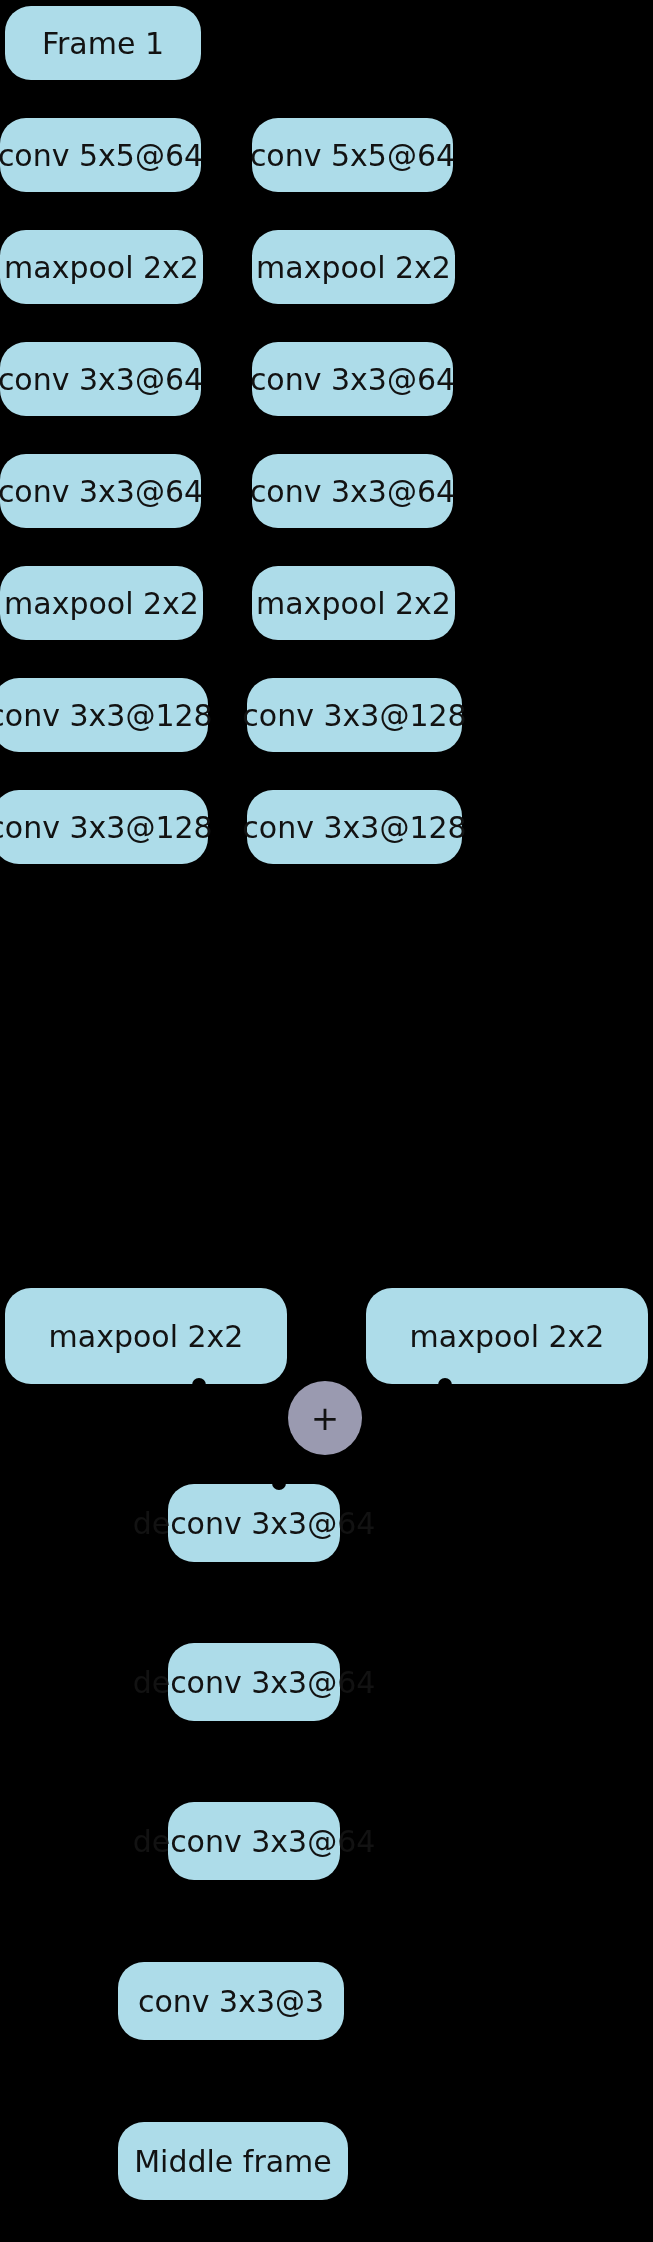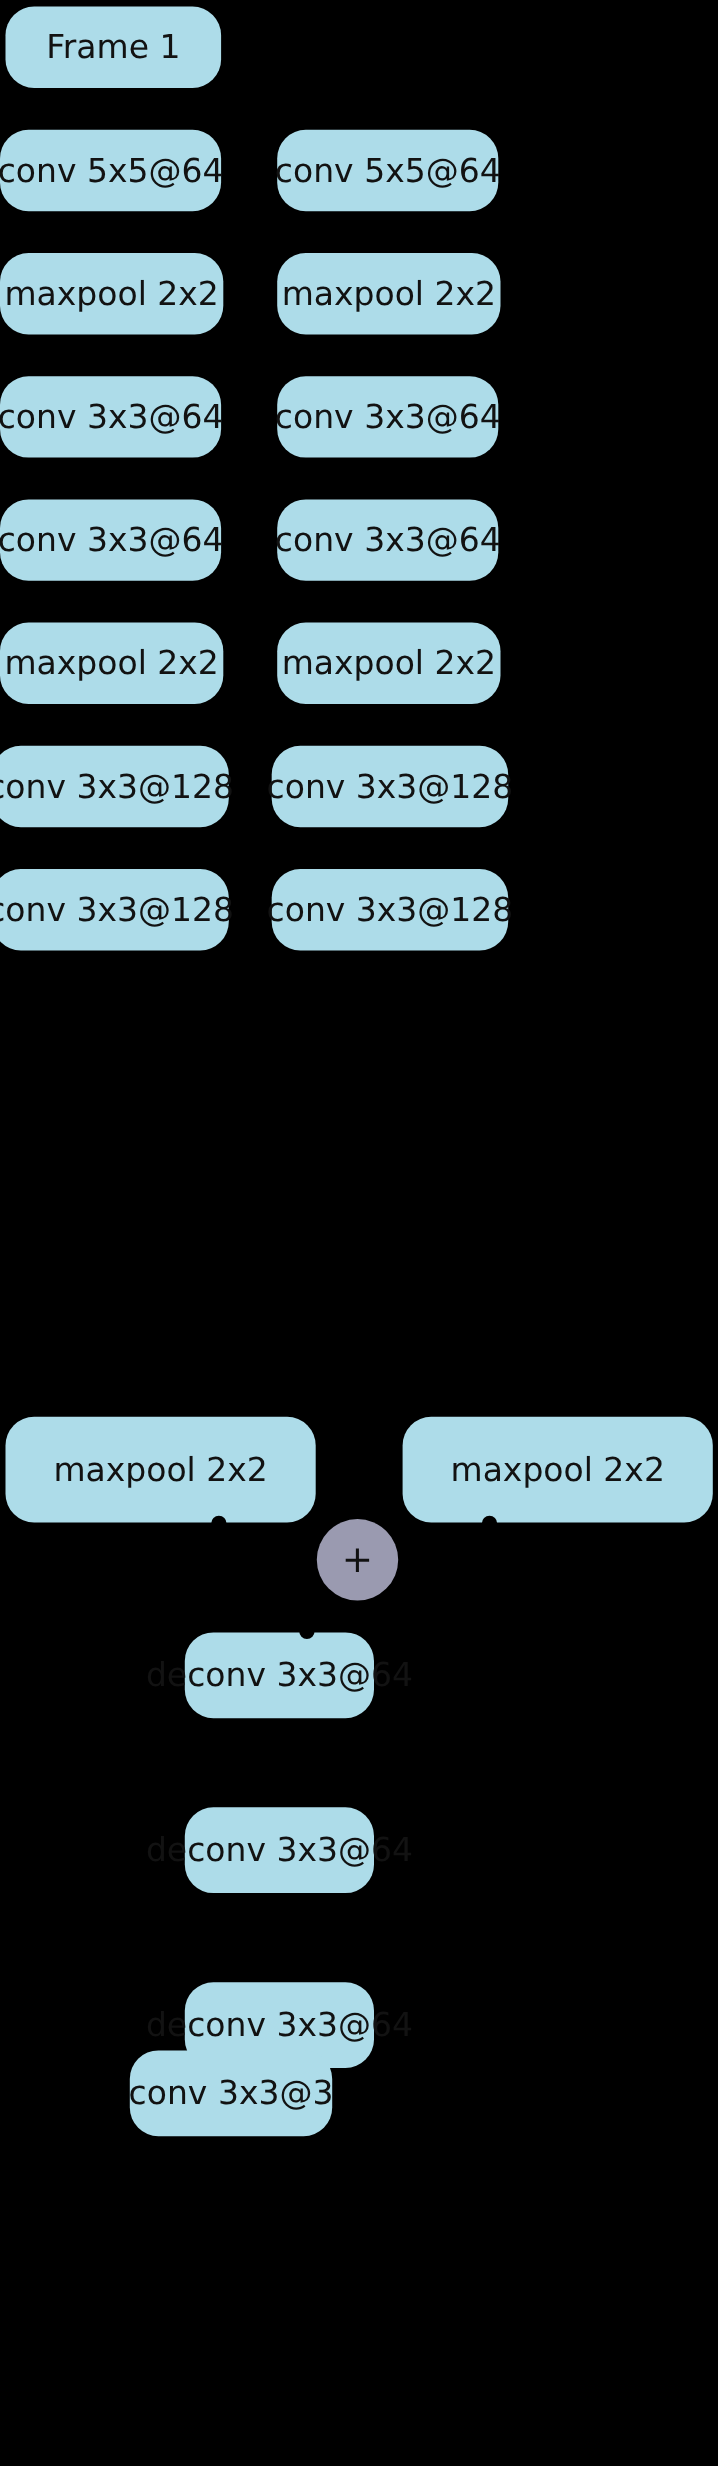--- a/index.html
+++ b/index.html
@@ -152,18 +152,21 @@
   </div>
 
   <div class="node" style="left:168px; top:1643px; width:172px; height:78px;">
     <span class="label">deconv 3x3@64</span>
   </div>
 
   <div class="node" style="left:168px; top:1802px; width:172px; height:78px;">
     <span class="label">deconv 3x3@64</span>
   </div>
 
-  <div class="node" style="left:118px; top:1864px; width:184px; height:78px;">
+  <div class="node" style="left:118px; top:1962px; width:226px; height:78px;">
     <span class="label">conv 3x3@3</span>
   </div>
 
+  <div class="node" style="left:118px; top:2122px; width:230px; height:78px;">
+    <span class="label">Middle frame</span>
+  </div>
 
 </div>
 
 </body></html>

